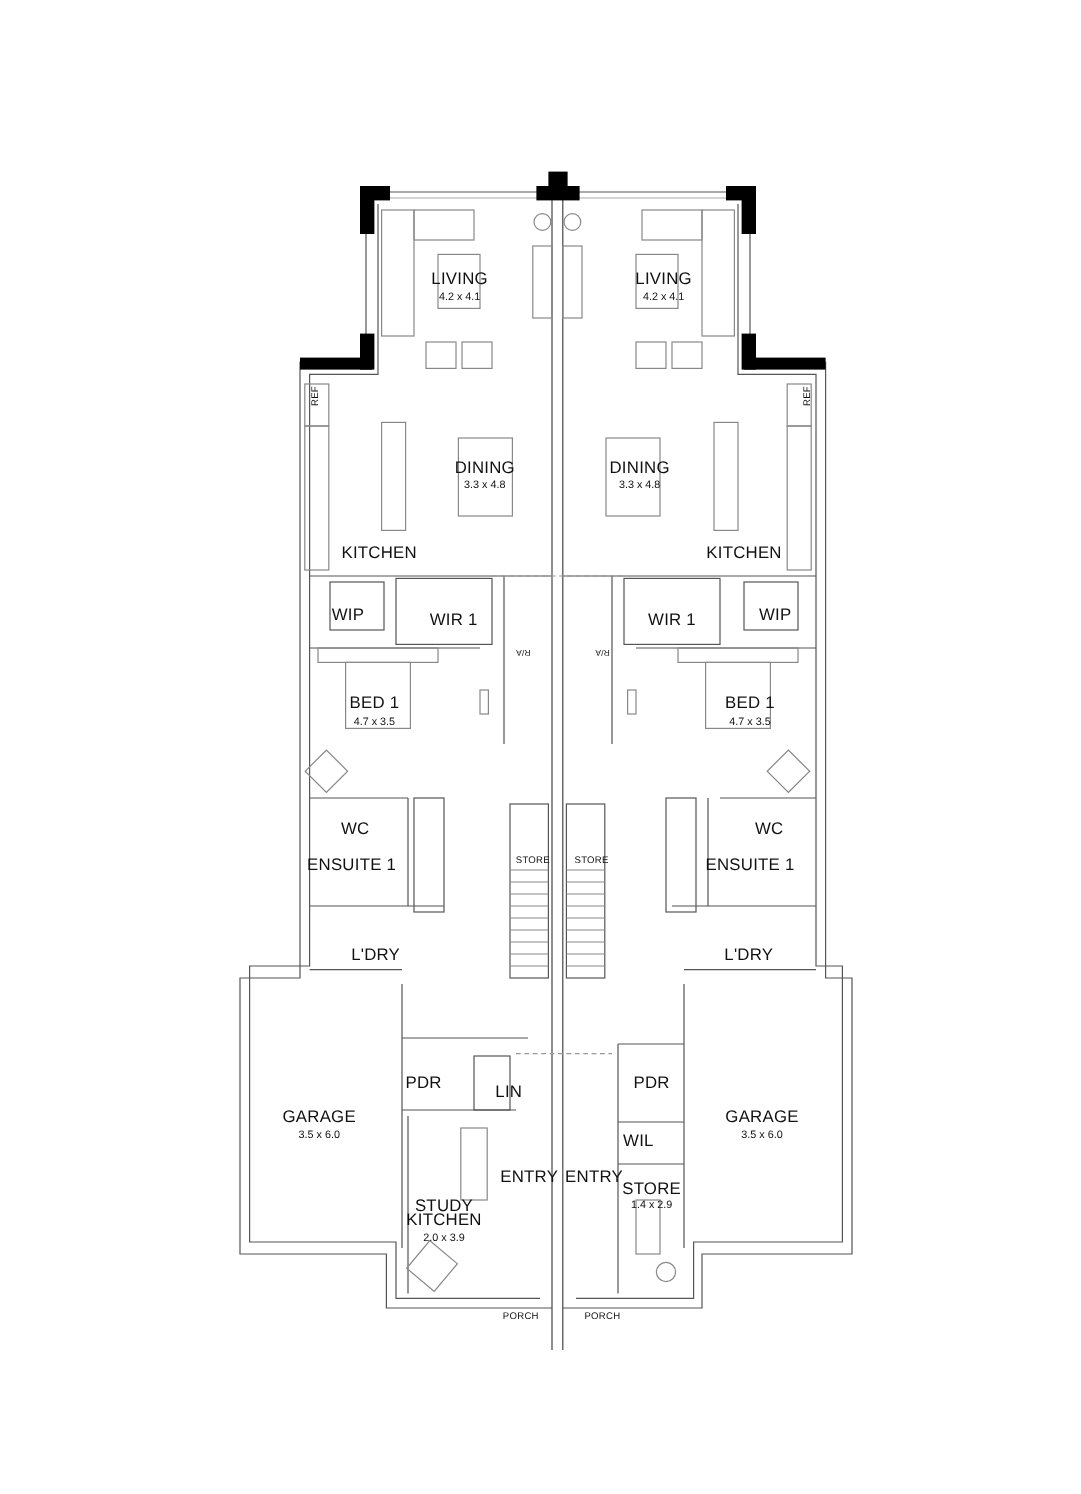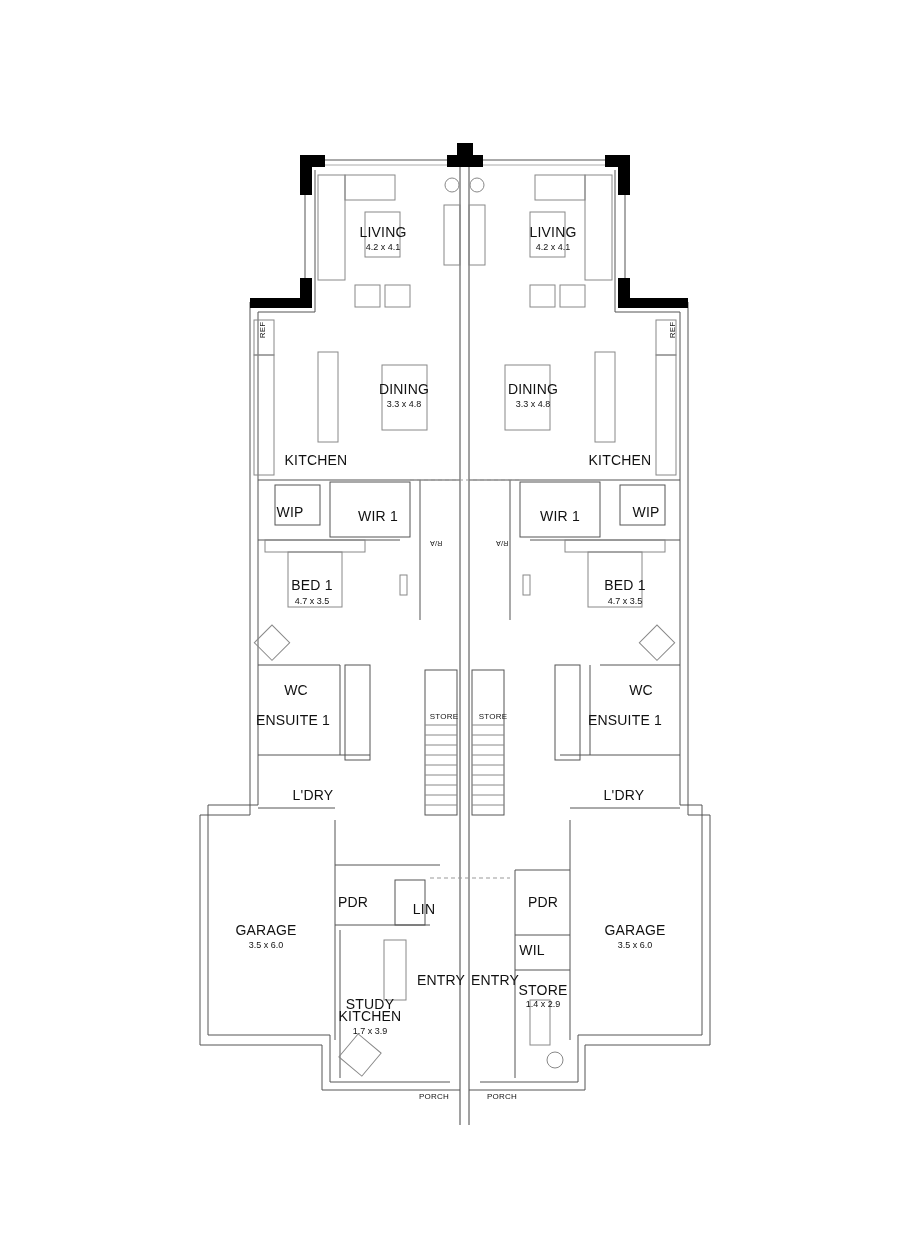--- a/index.html
+++ b/index.html
@@ -164,21 +164,21 @@
 <div class="lbl" style="left:293px;top:720px">ENSUITE 1</div>
 <div class="lbl small" style="left:444px;top:717px">STORE</div>
 <div class="lbl" style="left:313px;top:795px">L'DRY</div>
 <div class="lbl" style="left:266px;top:930px">GARAGE</div>
 <div class="dim" style="left:266px;top:945px">3.5 x 6.0</div>
 <div class="lbl" style="left:353px;top:902px">PDR</div>
 <div class="lbl" style="left:424px;top:909px">LIN</div>
 <div class="lbl" style="left:441px;top:980px">ENTRY</div>
 <div class="lbl" style="left:370px;top:1004px">STUDY</div>
 <div class="lbl" style="left:370px;top:1016px">KITCHEN</div>
-<div class="dim" style="left:370px;top:1031px">1.7 x 3.9</div>
+<div class="dim" style="left:370px;top:1031px">2.0 x 3.9</div>
 <div class="lbl small" style="left:434px;top:1097px">PORCH</div>
 
 <div class="lbl" style="left:553px;top:232px">LIVING</div>
 <div class="dim" style="left:553px;top:247px">4.2 x 4.1</div>
 <div class="lbl" style="left:533px;top:389px">DINING</div>
 <div class="dim" style="left:533px;top:404px">3.3 x 4.8</div>
 <div class="lbl" style="left:620px;top:460px">KITCHEN</div>
 <div class="lbl ref" style="left:673px;top:330px">REF</div>
 <div class="lbl" style="left:646px;top:512px">WIP</div>
 <div class="lbl" style="left:560px;top:516px">WIR 1</div>

